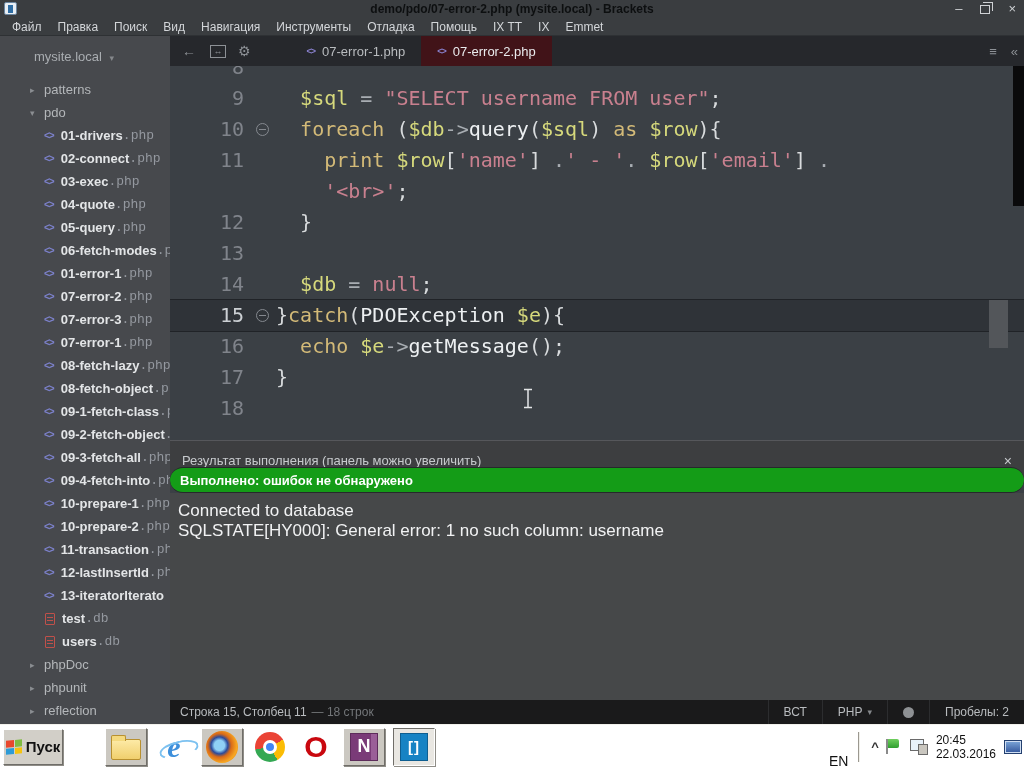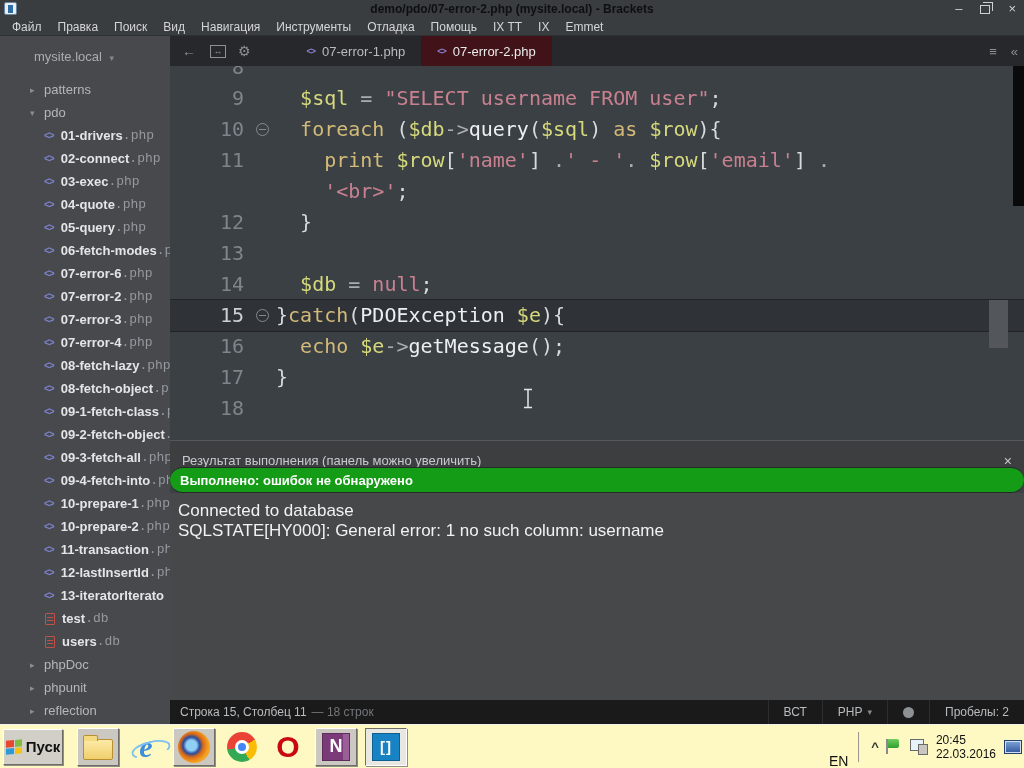--- a/index.html
+++ b/index.html
@@ -91,22 +91,22 @@
                display:flex; align-items:center; font-size:12px; padding-left:10px; }
   .sb-pos { color:#b9bcbf; }
   .sb-dim { color:#737679; margin-left:5px; }
   .sb-right { margin-left:auto; display:flex; align-items:stretch; height:100%; }
   .sb-item { padding:0 15px; border-left:1px solid #2c2d2f; display:flex; align-items:center;
              color:#b9bcbf; gap:5px; }
   .sb-item .dd { font-size:9px; color:#85888c; }
   .sb-dot { width:11px; height:11px; border-radius:50%; background:#8e9194; }
 
   
-  .taskbar { position:absolute; left:0; bottom:0; right:0; height:44px; background:#fef9c3;
-             border-top:1px solid #f2f1ec; display:flex; align-items:center; }
+  .taskbar { position:absolute; left:0; bottom:0; right:0; height:44px; background:#ffffff;
+             border-top:1px solid #f2f1ec; display:flex; align-items:center;gap:28px; }
   .start-btn { margin-left:3px; width:60px; height:36px; background:#d2cfc8;
                border:1px solid; border-color:#ffffff #6f6d68 #6f6d68 #ffffff;
                box-shadow:1px 1px 0 #8f8d87; display:flex; align-items:center;
                justify-content:center; gap:4px; }
   .start-label { font-size:15px; font-weight:700; color:#111; }
   .win-flag { width:16px; height:14px; display:grid; grid-template-columns:1fr 1fr;
               grid-template-rows:1fr 1fr; gap:1px; transform:skewY(-6deg); }
   .win-flag span:nth-child(1){background:#e8482d;} .win-flag span:nth-child(2){background:#7fbb42;}
   .win-flag span:nth-child(3){background:#2e9bd6;} .win-flag span:nth-child(4){background:#f4c20f;}
   .task-btn { width:42px; height:38px; display:flex; align-items:center; justify-content:center;
@@ -221,36 +221,36 @@
         <span class="file-name">05-query</span>
         <span class="file-ext">.php</span>
       </div>
       <div class="tree-row tree-file">
         <span class="php-icon">&lt;&gt;</span>
         <span class="file-name">06-fetch-modes</span>
         <span class="file-ext">.p</span>
       </div>
       <div class="tree-row tree-file">
         <span class="php-icon">&lt;&gt;</span>
-        <span class="file-name">07-error-6</span>
+        <span class="file-name">01-error-1</span>
         <span class="file-ext">.php</span>
       </div>
       <div class="tree-row tree-file">
         <span class="php-icon">&lt;&gt;</span>
         <span class="file-name">07-error-2</span>
         <span class="file-ext">.php</span>
       </div>
       <div class="tree-row tree-file">
         <span class="php-icon">&lt;&gt;</span>
         <span class="file-name">07-error-3</span>
         <span class="file-ext">.php</span>
       </div>
       <div class="tree-row tree-file">
         <span class="php-icon">&lt;&gt;</span>
-        <span class="file-name">07-error-4</span>
+        <span class="file-name">07-error-1</span>
         <span class="file-ext">.php</span>
       </div>
       <div class="tree-row tree-file">
         <span class="php-icon">&lt;&gt;</span>
         <span class="file-name">08-fetch-lazy</span>
         <span class="file-ext">.php</span>
       </div>
       <div class="tree-row tree-file">
         <span class="php-icon">&lt;&gt;</span>
         <span class="file-name">08-fetch-object</span>

